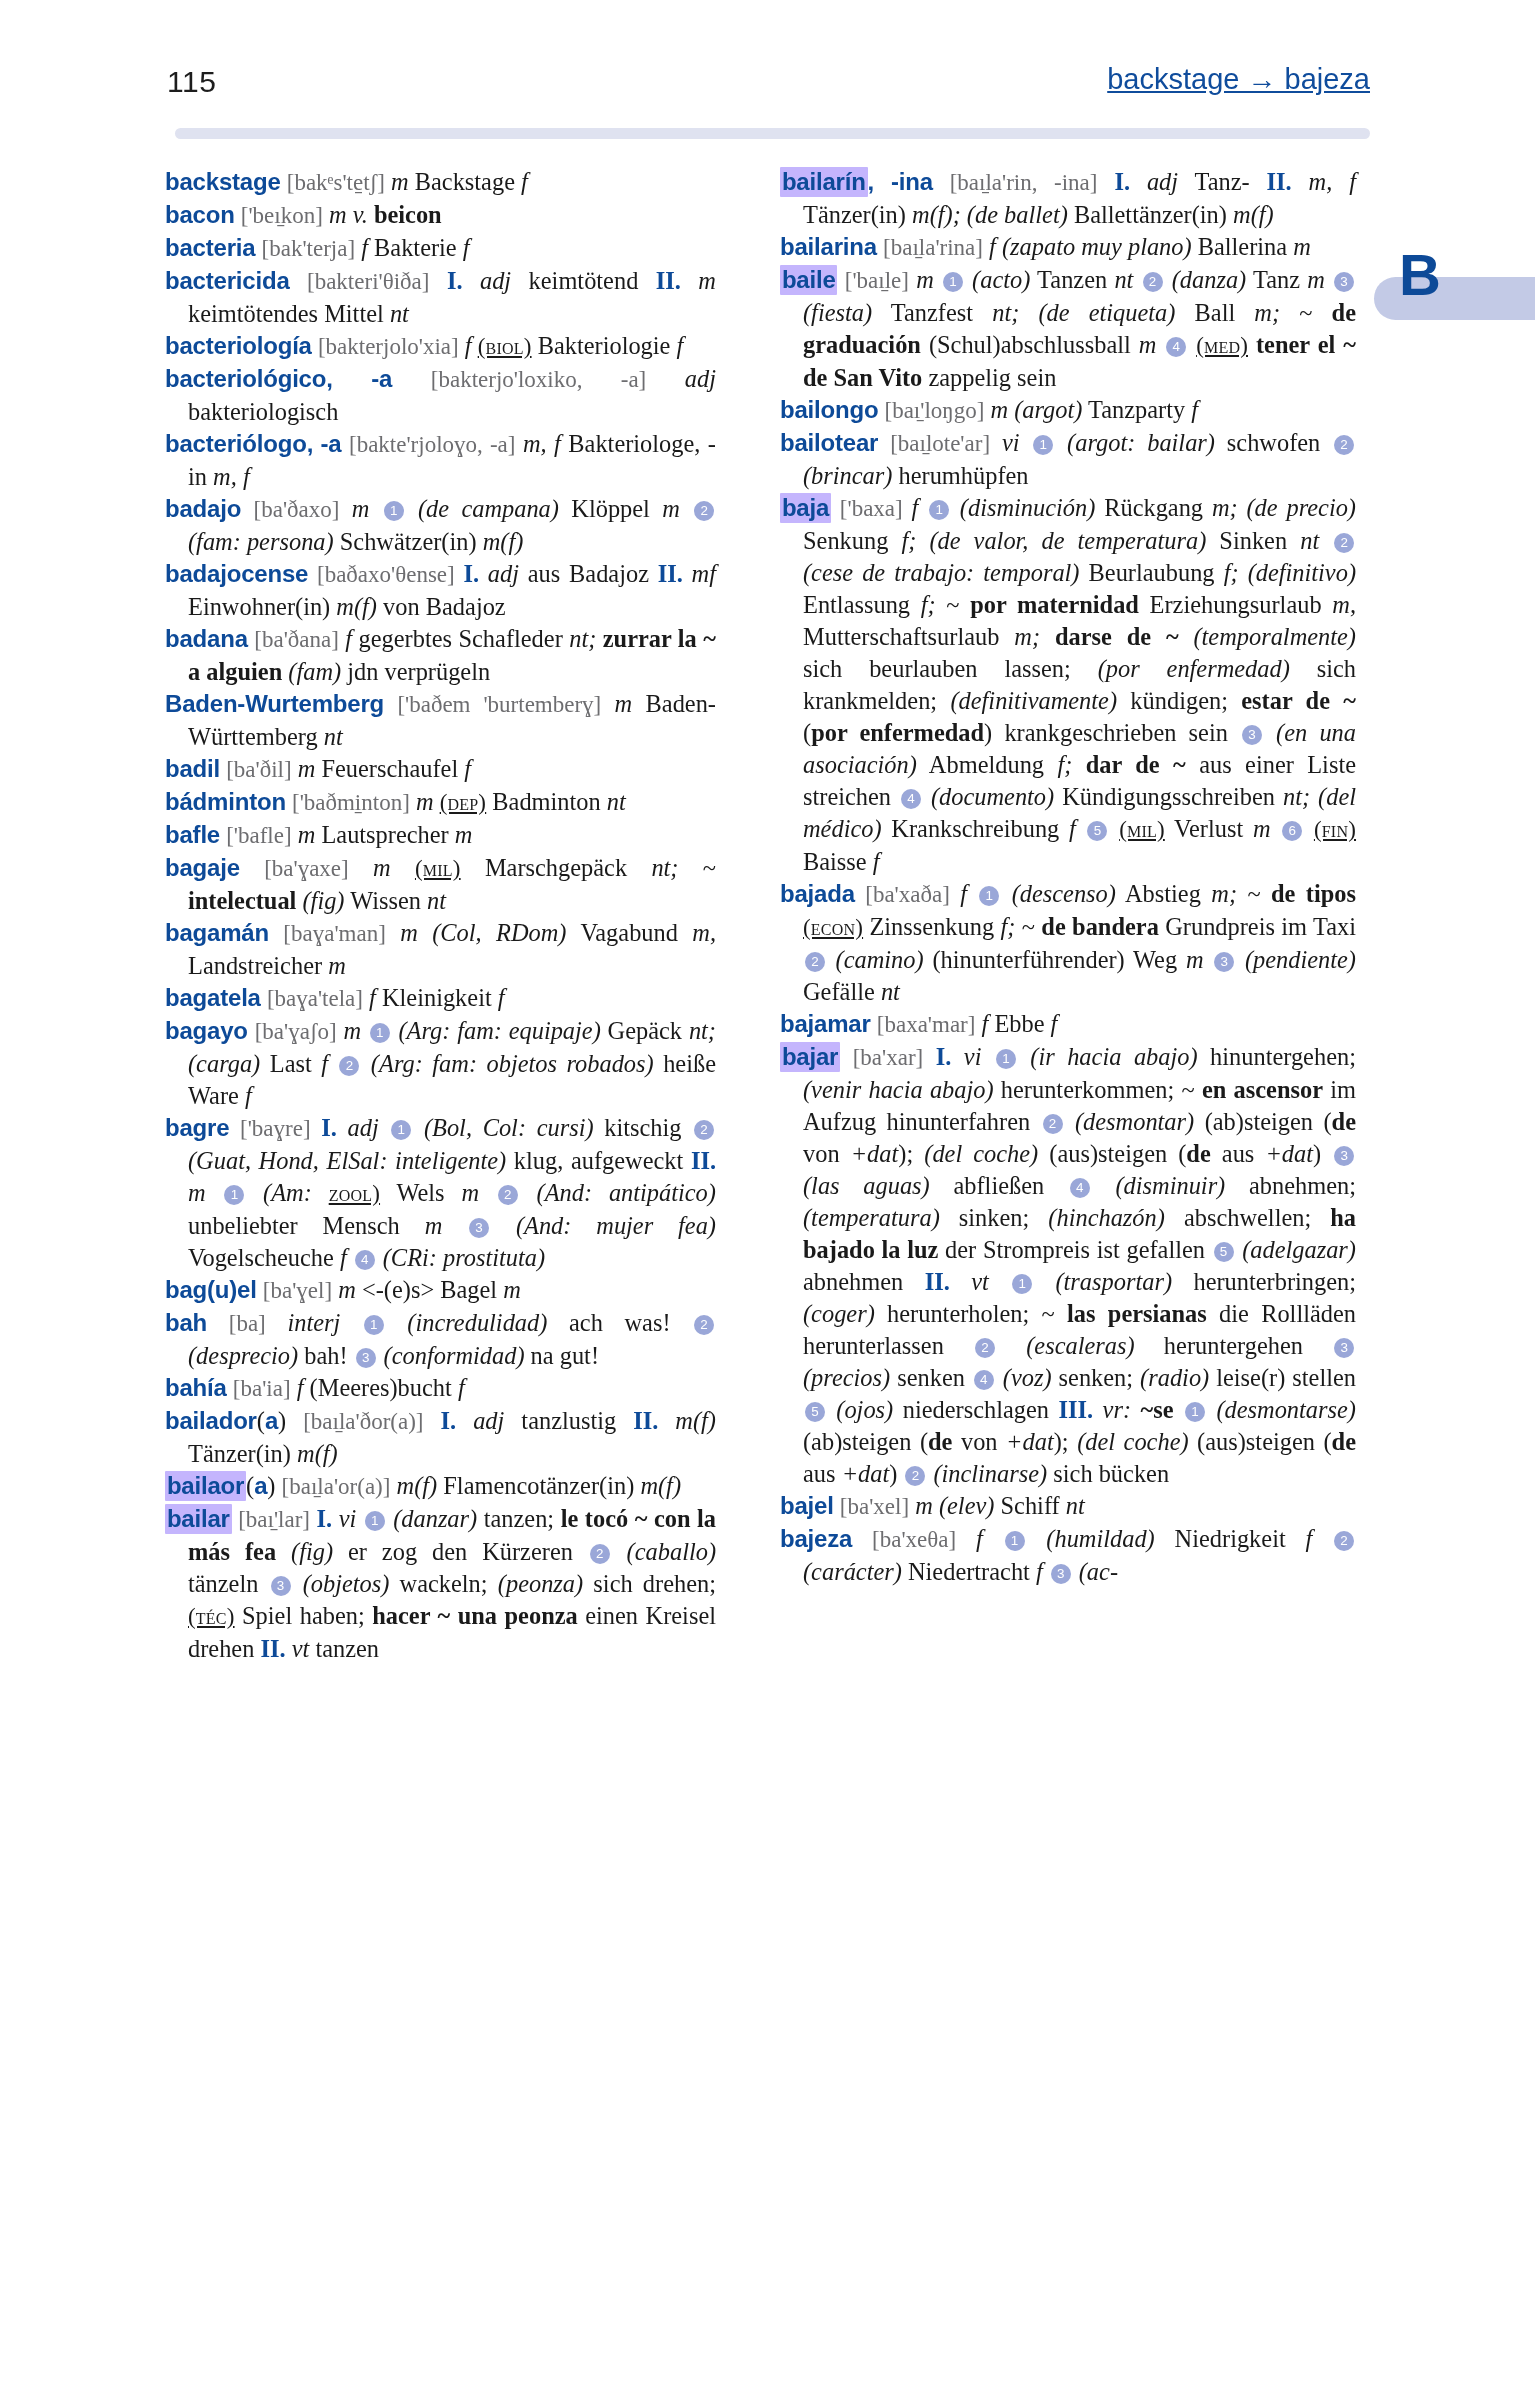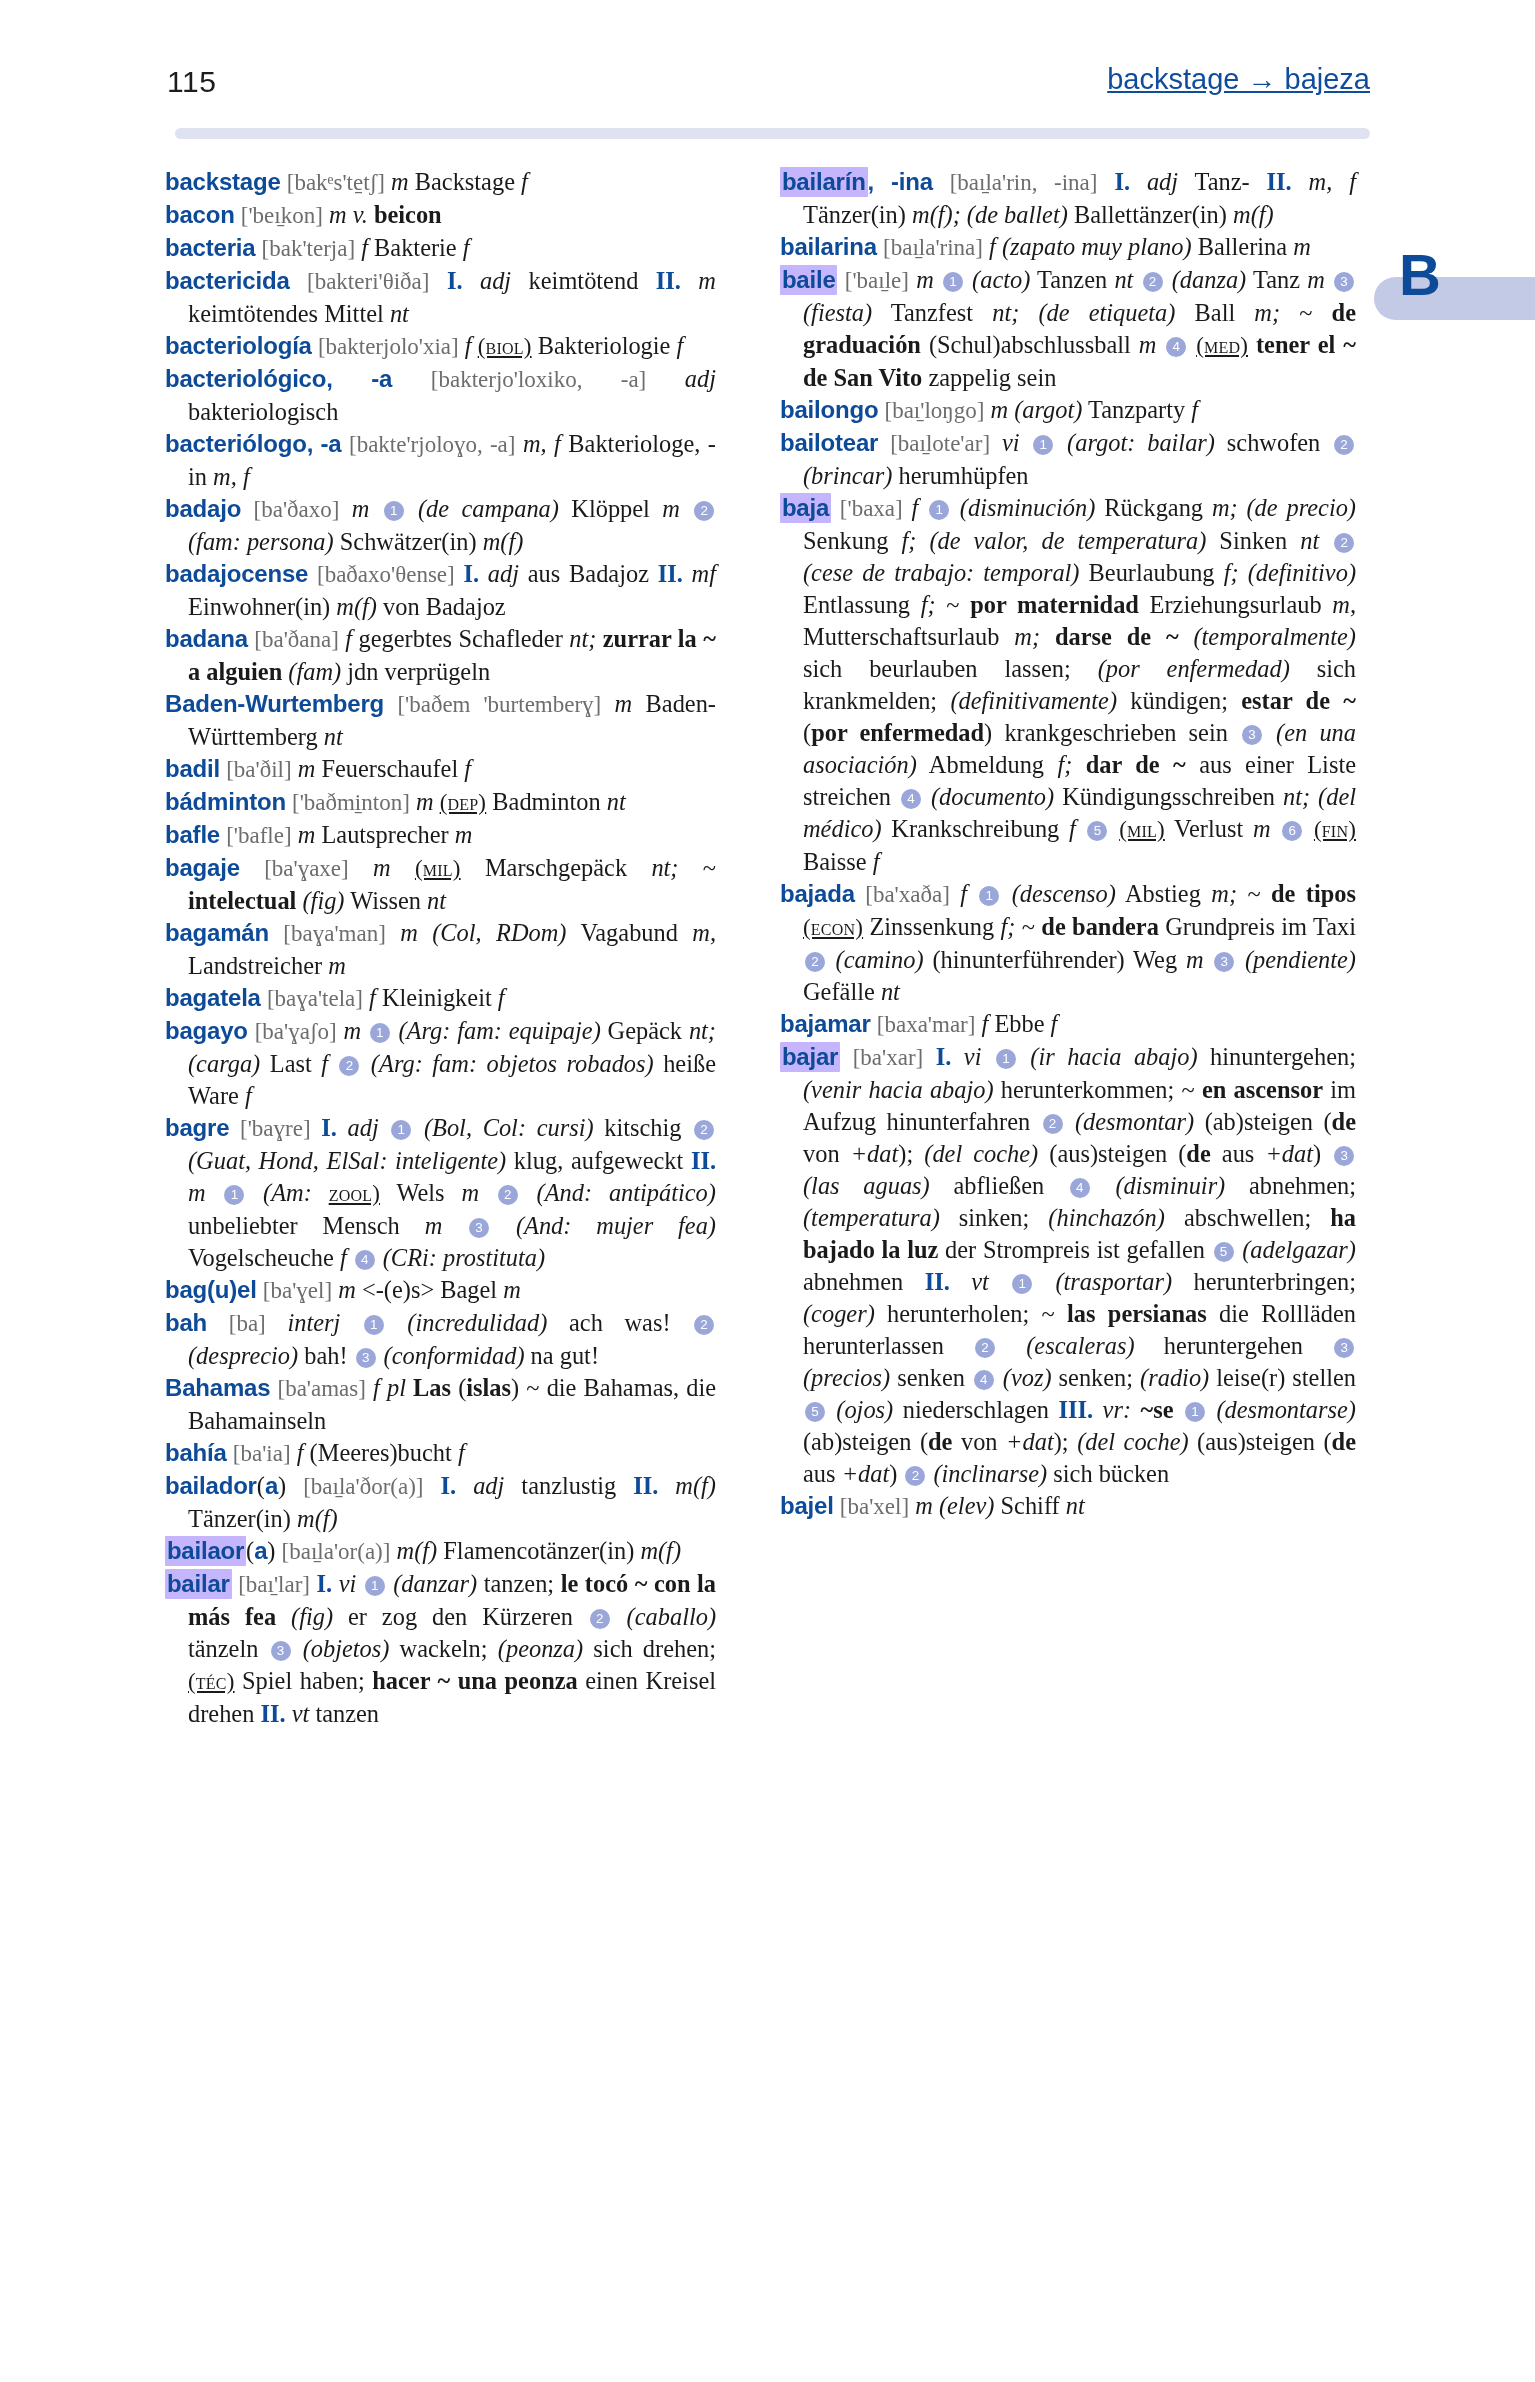--- a/index.html
+++ b/index.html
@@ -179,32 +179,32 @@
       <p class="entry"><span class="hw">badil</span> <span class="ipa">[ba'ðil]</span> <span class="it">m</span> Feuerschaufel <span class="it">f</span></p>
       <p class="entry"><span class="hw">bádminton</span> <span class="ipa">['baðmi̱nton]</span> <span class="it">m</span> <span class="sc">(dep)</span> Badminton <span class="it">nt</span></p>
       <p class="entry"><span class="hw">bafle</span> <span class="ipa">['bafle]</span> <span class="it">m</span> Lautsprecher <span class="it">m</span></p>
       <p class="entry"><span class="hw">bagaje</span> <span class="ipa">[ba'ɣaxe]</span> <span class="it">m</span> <span class="sc">(mil)</span> Marschgepäck <span class="it">nt;</span> <span class="tilde">~</span> <span class="bd">intelectual</span> <span class="it">(fig)</span> Wissen <span class="it">nt</span></p>
       <p class="entry"><span class="hw">bagamán</span> <span class="ipa">[baɣa'man]</span> <span class="it">m (Col, RDom)</span> Vagabund <span class="it">m,</span> Landstreicher <span class="it">m</span></p>
       <p class="entry"><span class="hw">bagatela</span> <span class="ipa">[baɣa'tela]</span> <span class="it">f</span> Kleinigkeit <span class="it">f</span></p>
       <p class="entry"><span class="hw">bagayo</span> <span class="ipa">[ba'ɣaʃo]</span> <span class="it">m</span> <span class="num">1</span> <span class="it">(Arg: fam: equipaje)</span> Gepäck <span class="it">nt; (carga)</span> Last <span class="it">f</span> <span class="num">2</span> <span class="it">(Arg: fam: objetos robados)</span> heiße Ware <span class="it">f</span></p>
       <p class="entry"><span class="hw">bagre</span> <span class="ipa">['baɣre]</span> <span class="rom">I.</span> <span class="it">adj</span> <span class="num">1</span> <span class="it">(Bol, Col: cursi)</span> kitschig <span class="num">2</span> <span class="it">(Guat, Hond, ElSal: inteligente)</span> klug, aufgeweckt <span class="rom">II.</span> <span class="it">m</span> <span class="num">1</span> <span class="it">(Am:</span> <span class="sc">zool)</span> Wels <span class="it">m</span> <span class="num">2</span> <span class="it">(And: antipático)</span> unbeliebter Mensch <span class="it">m</span> <span class="num">3</span> <span class="it">(And: mujer fea)</span> Vogelscheuche <span class="it">f</span> <span class="num">4</span> <span class="it">(CRi: prostituta)</span></p>
       <p class="entry"><span class="hw">bag(u)el</span> <span class="ipa">[ba'ɣel]</span> <span class="it">m</span> &lt;-(e)s&gt; Bagel <span class="it">m</span></p>
       <p class="entry"><span class="hw">bah</span> <span class="ipa">[ba]</span> <span class="it">interj</span> <span class="num">1</span> <span class="it">(incredulidad)</span> ach was! <span class="num">2</span> <span class="it">(desprecio)</span> bah! <span class="num">3</span> <span class="it">(conformidad)</span> na gut!</p>
-      <p class="entry"><span class="hw">Bahamas</span> <span class="ipa">[ba'amas]</span> <span class="it">f pl</span> <span class="bd">Las</span> (<span class="bd">islas</span>) <span class="tilde">~</span> die Bahamas, die Bahamainseln</p>
       <p class="entry"><span class="hw">bahía</span> <span class="ipa">[ba'ia]</span> <span class="it">f</span> (Meeres)bucht <span class="it">f</span></p>
       <p class="entry"><span class="hw">bailador</span>(<span class="hw">a</span>) <span class="ipa">[baı̱la'ðor(a)]</span> <span class="rom">I.</span> <span class="it">adj</span> tanzlustig <span class="rom">II.</span> <span class="it">m(f)</span> Tänzer(in) <span class="it">m(f)</span></p>
       <p class="entry"><span class="hw hl">bailaor</span>(<span class="hw">a</span>) <span class="ipa">[baı̱la'or(a)]</span> <span class="it">m(f)</span> Flamencotänzer(in) <span class="it">m(f)</span></p>
       <p class="entry"><span class="hw hl">bailar</span> <span class="ipa">[baı̱'lar]</span> <span class="rom">I.</span> <span class="it">vi</span> <span class="num">1</span> <span class="it">(danzar)</span> tanzen; <span class="bd">le tocó ~ con la más fea</span> <span class="it">(fig)</span> er zog den Kürzeren <span class="num">2</span> <span class="it">(caballo)</span> tänzeln <span class="num">3</span> <span class="it">(objetos)</span> wackeln; <span class="it">(peonza)</span> sich drehen; <span class="sc">(téc)</span> Spiel haben; <span class="bd">hacer ~ una peonza</span> einen Kreisel drehen <span class="rom">II.</span> <span class="it">vt</span> tanzen</p>
     </div>
   <div class="col col-right" id="col-right">
       <p class="entry"><span class="hw hl">bailarín</span><span class="hw">,</span> <span class="hw">-ina</span> <span class="ipa">[baı̱la'rin, -ina]</span> <span class="rom">I.</span> <span class="it">adj</span> Tanz- <span class="rom">II.</span> <span class="it">m, f</span> Tänzer(in) <span class="it">m(f); (de ballet)</span> Ballettänzer(in) <span class="it">m(f)</span></p>
       <p class="entry"><span class="hw">bailarina</span> <span class="ipa">[baı̱la'rina]</span> <span class="it">f (zapato muy plano)</span> Ballerina <span class="it">m</span></p>
       <p class="entry"><span class="hw hl">baile</span> <span class="ipa">['baı̱le]</span> <span class="it">m</span> <span class="num">1</span> <span class="it">(acto)</span> Tanzen <span class="it">nt</span> <span class="num">2</span> <span class="it">(danza)</span> Tanz <span class="it">m</span> <span class="num">3</span> <span class="it">(fiesta)</span> Tanzfest <span class="it">nt; (de etiqueta)</span> Ball <span class="it">m;</span> <span class="tilde">~</span> <span class="bd">de graduación</span> (Schul)abschlussball <span class="it">m</span> <span class="num">4</span> <span class="sc">(med)</span> <span class="bd">tener el ~ de San Vito</span> zappelig sein</p>
       <p class="entry"><span class="hw">bailongo</span> <span class="ipa">[baı̱'loŋgo]</span> <span class="it">m (argot)</span> Tanzparty <span class="it">f</span></p>
       <p class="entry"><span class="hw">bailotear</span> <span class="ipa">[baı̱lote'ar]</span> <span class="it">vi</span> <span class="num">1</span> <span class="it">(argot: bailar)</span> schwofen <span class="num">2</span> <span class="it">(brincar)</span> herumhüpfen</p>
       <p class="entry"><span class="hw hl">baja</span> <span class="ipa">['baxa]</span> <span class="it">f</span> <span class="num">1</span> <span class="it">(disminución)</span> Rückgang <span class="it">m; (de precio)</span> Senkung <span class="it">f; (de valor, de temperatura)</span> Sinken <span class="it">nt</span> <span class="num">2</span> <span class="it">(cese de trabajo: temporal)</span> Beurlaubung <span class="it">f; (definitivo)</span> Entlassung <span class="it">f;</span> <span class="tilde">~</span> <span class="bd">por maternidad</span> Erziehungsurlaub <span class="it">m,</span> Mutterschaftsurlaub <span class="it">m;</span> <span class="bd">darse de ~</span> <span class="it">(temporalmente)</span> sich beurlauben lassen; <span class="it">(por enfermedad)</span> sich krankmelden; <span class="it">(definitivamente)</span> kündigen; <span class="bd">estar de ~</span> (<span class="bd">por enfermedad</span>) krankgeschrieben sein <span class="num">3</span> <span class="it">(en una asociación)</span> Abmeldung <span class="it">f;</span> <span class="bd">dar de ~</span> aus einer Liste streichen <span class="num">4</span> <span class="it">(documento)</span> Kündigungsschreiben <span class="it">nt; (del médico)</span> Krankschreibung <span class="it">f</span> <span class="num">5</span> <span class="sc">(mil)</span> Verlust <span class="it">m</span> <span class="num">6</span> <span class="sc">(fin)</span> Baisse <span class="it">f</span></p>
       <p class="entry"><span class="hw">bajada</span> <span class="ipa">[ba'xaða]</span> <span class="it">f</span> <span class="num">1</span> <span class="it">(descenso)</span> Abstieg <span class="it">m;</span> <span class="tilde">~</span> <span class="bd">de tipos</span> <span class="sc">(econ)</span> Zinssenkung <span class="it">f;</span> <span class="tilde">~</span> <span class="bd">de bandera</span> Grundpreis im Taxi <span class="num">2</span> <span class="it">(camino)</span> (hinunterführender) Weg <span class="it">m</span> <span class="num">3</span> <span class="it">(pendiente)</span> Gefälle <span class="it">nt</span></p>
       <p class="entry"><span class="hw">bajamar</span> <span class="ipa">[baxa'mar]</span> <span class="it">f</span> Ebbe <span class="it">f</span></p>
       <p class="entry"><span class="hw hl">bajar</span> <span class="ipa">[ba'xar]</span> <span class="rom">I.</span> <span class="it">vi</span> <span class="num">1</span> <span class="it">(ir hacia abajo)</span> hinuntergehen; <span class="it">(venir hacia abajo)</span> herunterkommen; <span class="tilde">~</span> <span class="bd">en ascensor</span> im Aufzug hinunterfahren <span class="num">2</span> <span class="it">(desmontar)</span> (ab)steigen (<span class="bd">de</span> von <span class="it">+dat</span>); <span class="it">(del coche)</span> (aus)steigen (<span class="bd">de</span> aus <span class="it">+dat</span>) <span class="num">3</span> <span class="it">(las aguas)</span> abfließen <span class="num">4</span> <span class="it">(disminuir)</span> abnehmen; <span class="it">(temperatura)</span> sinken; <span class="it">(hinchazón)</span> abschwellen; <span class="bd">ha bajado la luz</span> der Strompreis ist gefallen <span class="num">5</span> <span class="it">(adelgazar)</span> abnehmen <span class="rom">II.</span> <span class="it">vt</span> <span class="num">1</span> <span class="it">(trasportar)</span> herunterbringen; <span class="it">(coger)</span> herunterholen; <span class="tilde">~</span> <span class="bd">las persianas</span> die Rollläden herunterlassen <span class="num">2</span> <span class="it">(escaleras)</span> heruntergehen <span class="num">3</span> <span class="it">(precios)</span> senken <span class="num">4</span> <span class="it">(voz)</span> senken; <span class="it">(radio)</span> leise(r) stellen <span class="num">5</span> <span class="it">(ojos)</span> niederschlagen <span class="rom">III.</span> <span class="it">vr:</span> <span class="bd">~se</span> <span class="num">1</span> <span class="it">(desmontarse)</span> (ab)steigen (<span class="bd">de</span> von <span class="it">+dat</span>); <span class="it">(del coche)</span> (aus)steigen (<span class="bd">de</span> aus <span class="it">+dat</span>) <span class="num">2</span> <span class="it">(inclinarse)</span> sich bücken</p>
       <p class="entry"><span class="hw">bajel</span> <span class="ipa">[ba'xel]</span> <span class="it">m (elev)</span> Schiff <span class="it">nt</span></p>
+      <p class="entry"><span class="hw">bajeza</span> <span class="ipa">[ba'xeθa]</span> <span class="it">f</span> <span class="num">1</span> <span class="it">(humildad)</span> Niedrigkeit <span class="it">f</span> <span class="num">2</span> <span class="it">(carácter)</span> Niedertracht <span class="it">f</span> <span class="num">3</span> <span class="it">(ac-</span></p>
     </div>
 </div>
 
 
 </body></html>

